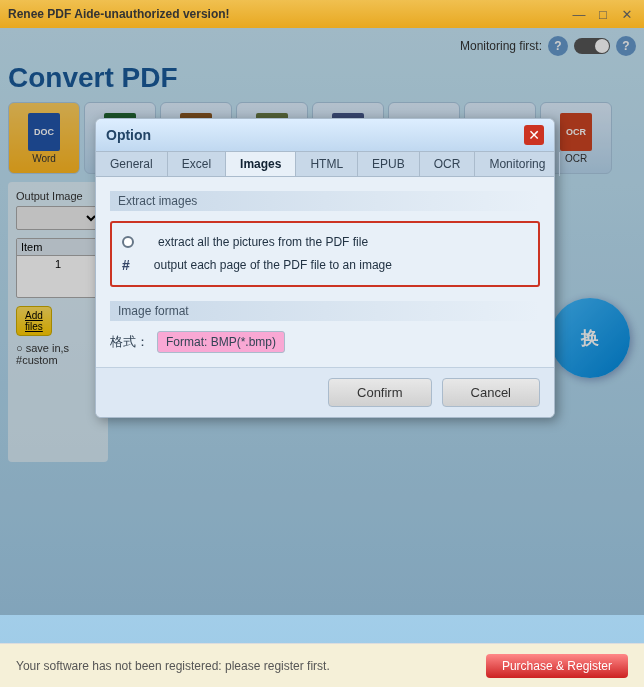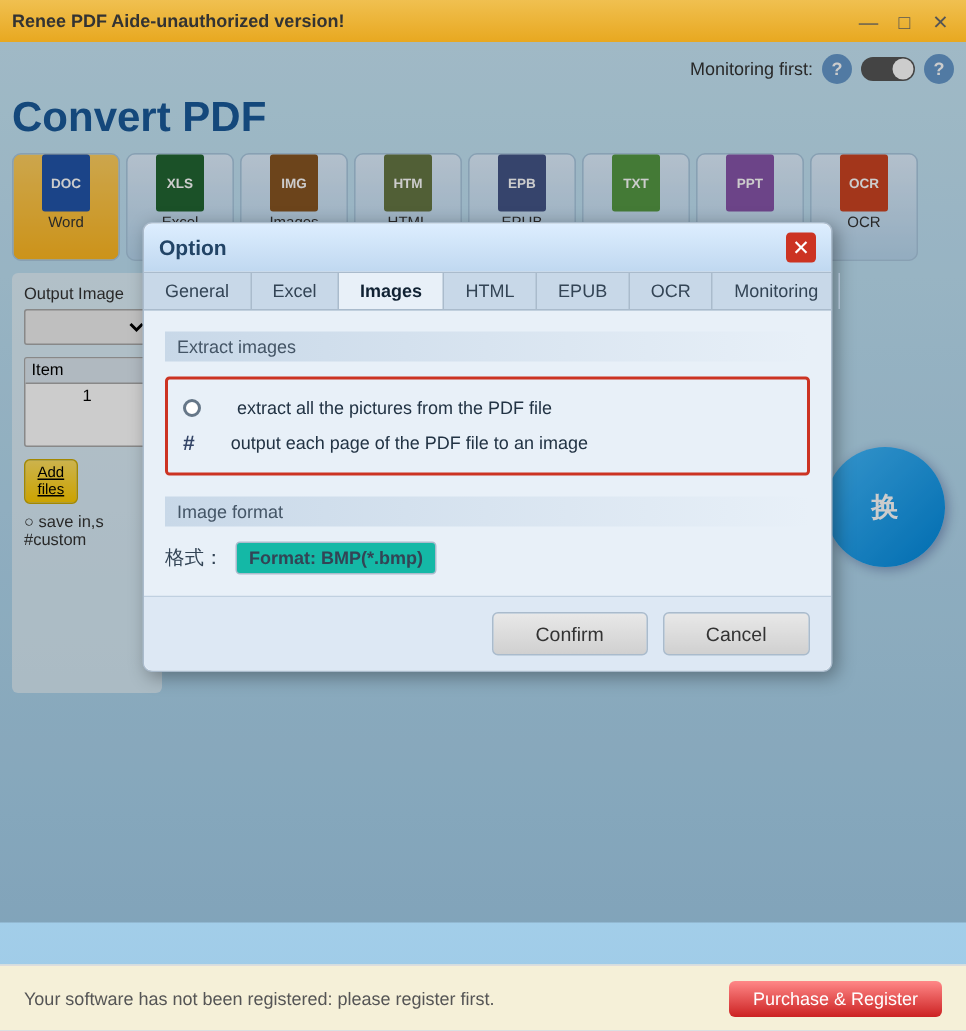--- a/index.html
+++ b/index.html
@@ -116,21 +116,21 @@
     }
     .icon-btn {
       width: 72px;
       height: 72px;
       background: linear-gradient(to bottom, #e0f0ff, #b8d8f0);
       border: 1px solid #aac8e0;
       border-radius: 6px;
       display: flex;
       flex-direction: column;
       align-items: center;
-      justify-content: flex-start;
+      justify-content: center;
       cursor: pointer;
       font-size: 10px;
       color: #333;
       gap: 2px;
     }
     .icon-btn.active {
       background: linear-gradient(to bottom, #ffd060, #ffb820);
     }
     .icon-doc {
       width: 32px;
@@ -230,21 +230,21 @@
     }
 
     
     .modal-overlay {
       position: absolute;
       top: 0; left: 0; right: 0; bottom: 36px;
       background: rgba(0,0,0,0.2);
       display: flex;
       align-items: flex-start;
       justify-content: flex-start;
-      padding-top: 120px;
+      padding-top: 90px;
       padding-left: 95px;
     }
     .modal {
       background: #e8f0f8;
       border: 1px solid #aabbcc;
       border-radius: 6px;
       width: 460px;
       box-shadow: 3px 3px 12px rgba(0,0,0,0.35);
     }
     .modal-title-bar {
@@ -336,27 +336,26 @@
       display: flex;
       align-items: center;
       gap: 8px;
       font-size: 12px;
       color: #334455;
     }
     .format-label-cn {
       font-size: 13px;
     }
     .format-select {
-      background: #14b8a6;
+      background: #f9a8d4;
       border: 1px solid #aabbcc;
       border-radius: 3px;
       padding: 3px 8px;
       font-size: 12px;
       color: #334455;
-      font-weight: bold;
     }
     .modal-footer {
       display: flex;
       justify-content: flex-end;
       gap: 10px;
       padding: 10px 14px;
       border-top: 1px solid #c0d0e0;
       background: #dde8f4;
       border-radius: 0 0 6px 6px;
     }

